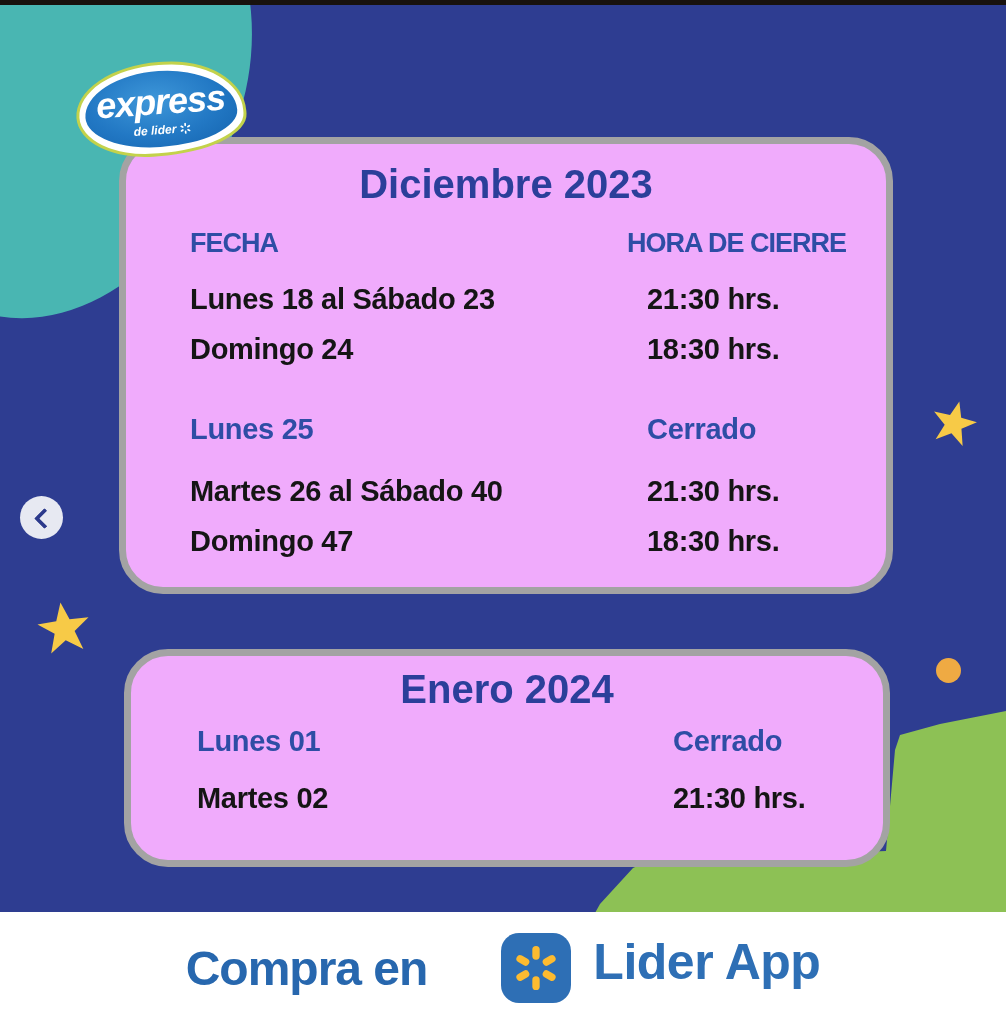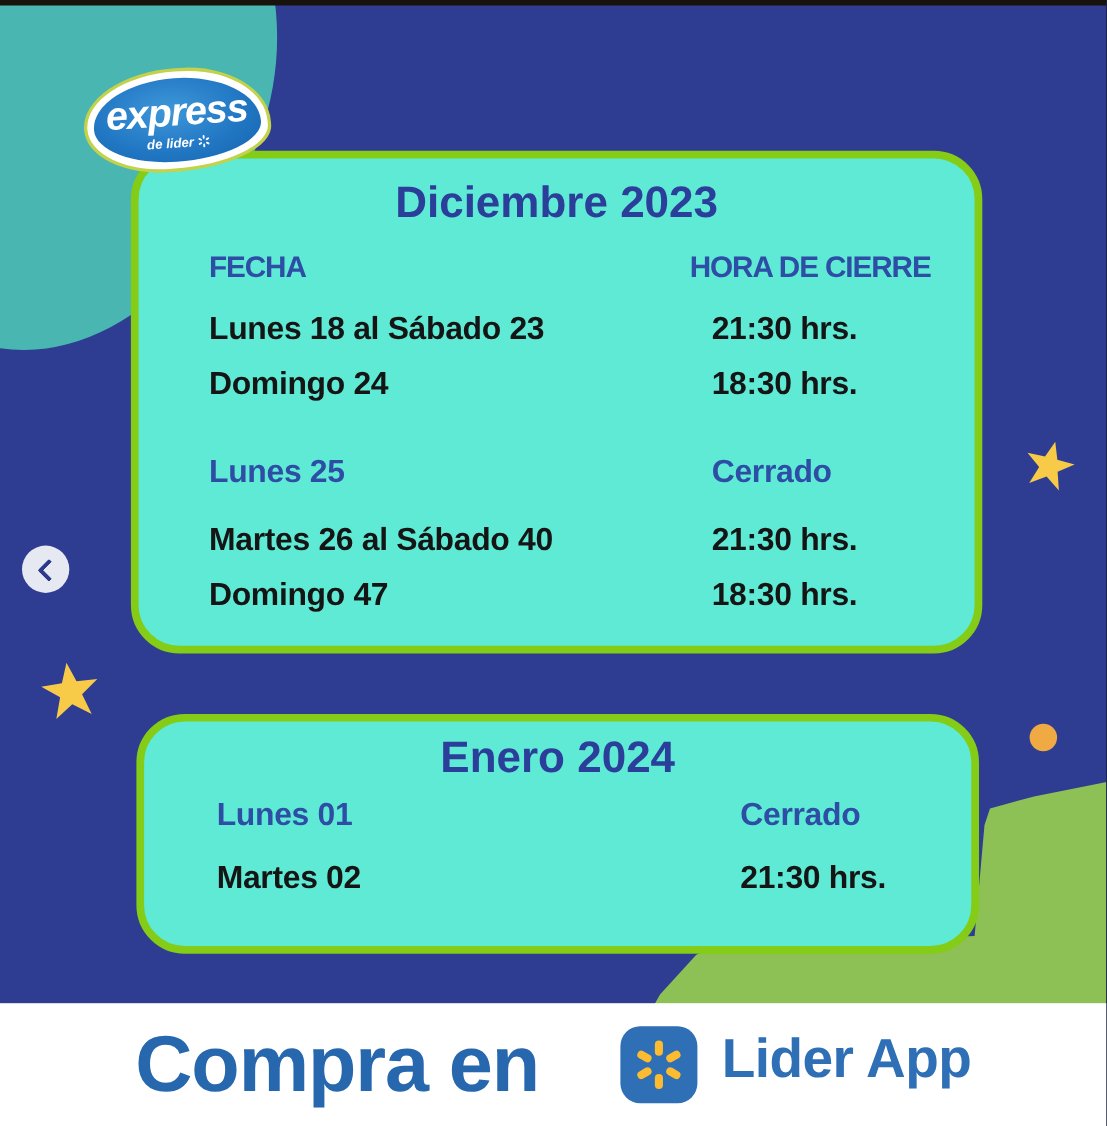--- a/index.html
+++ b/index.html
@@ -47,21 +47,21 @@
   .logo-blue  { position:absolute; inset:9px;
     background:radial-gradient(ellipse at 45% 38%, #3e97d9 0%, #2278c4 55%, #1463ae 100%);
     border-radius:50% 50% 52% 48% / 55% 58% 42% 45%;
     display:flex; flex-direction:column; align-items:center; justify-content:center; }
   .logo-text { color:#fff; font-style:italic; font-weight:bold; font-size:36px;
     letter-spacing:-1px; line-height:1; margin-top:2px; }
   .logo-sub  { color:#fff; font-style:italic; font-weight:bold; font-size:12px;
     margin-top:3px; display:flex; align-items:center; gap:3px; }
 
   
-  .card { position:absolute; background:#5eead4; border:7px solid #84cc16;
+  .card { position:absolute; background:#f0abfc; border:7px solid #a3a3a3;
     border-radius:44px; box-sizing:border-box; z-index:3; }
   .card.december { left:119px; top:137px; width:774px; height:457px; }
   .card.january  { left:124px; top:649px; width:766px; height:218px; }
   .card-title { position:absolute; left:0; width:100%; text-align:center;
     font-weight:bold; font-size:40px; color:#2b3f9a; }
   .december .card-title { top:18px; }
   .january  .card-title { top:11px; }
   .col-head { position:absolute; font-weight:bold; font-size:27px;
     color:#2e4da5; letter-spacing:-1px; }
   .s-row { position:absolute; left:0; width:100%; font-weight:bold;
@@ -71,21 +71,21 @@
   .date-cell { position:absolute; left:64px; white-space:nowrap; }
   .time-cell { position:absolute; left:501px; white-space:nowrap;margin-left:20px; }
   .january .date-cell { left:66px; }
   .january .time-cell { left:522px; }
 
   
   .footer { position:absolute; left:0; top:912px; width:100%; height:112px;
     background:#ffffff; z-index:6; display:flex; align-items:center;
     justify-content:center; gap:46px; }
   .shop { display:flex; align-items:baseline; gap:18px; cursor:pointer; }
-  .shop-text { font-size:72px; font-weight:bold; color:#2767ae; letter-spacing:-1px; }
+  .shop-text { font-size:48px; font-weight:bold; color:#2767ae; letter-spacing:-1px; }
   .lider-logo { font-size:58px; font-weight:bold; font-style:italic;
     color:#2264ad; letter-spacing:-2px; }
   .lider-dot { color:#fdbb30; }
   .app { display:flex; align-items:flex-start; gap:22px; cursor:pointer;margin-left:28px; }
   .app-icon { width:70px; height:70px; background:#2e6fb5; border-radius:18px;
     display:flex; align-items:center; justify-content:center; }
   .app-label { font-size:50px; font-weight:bold; color:#2e6fb5; letter-spacing:-0.5px; }
 </style>
 </head>
 <body>

